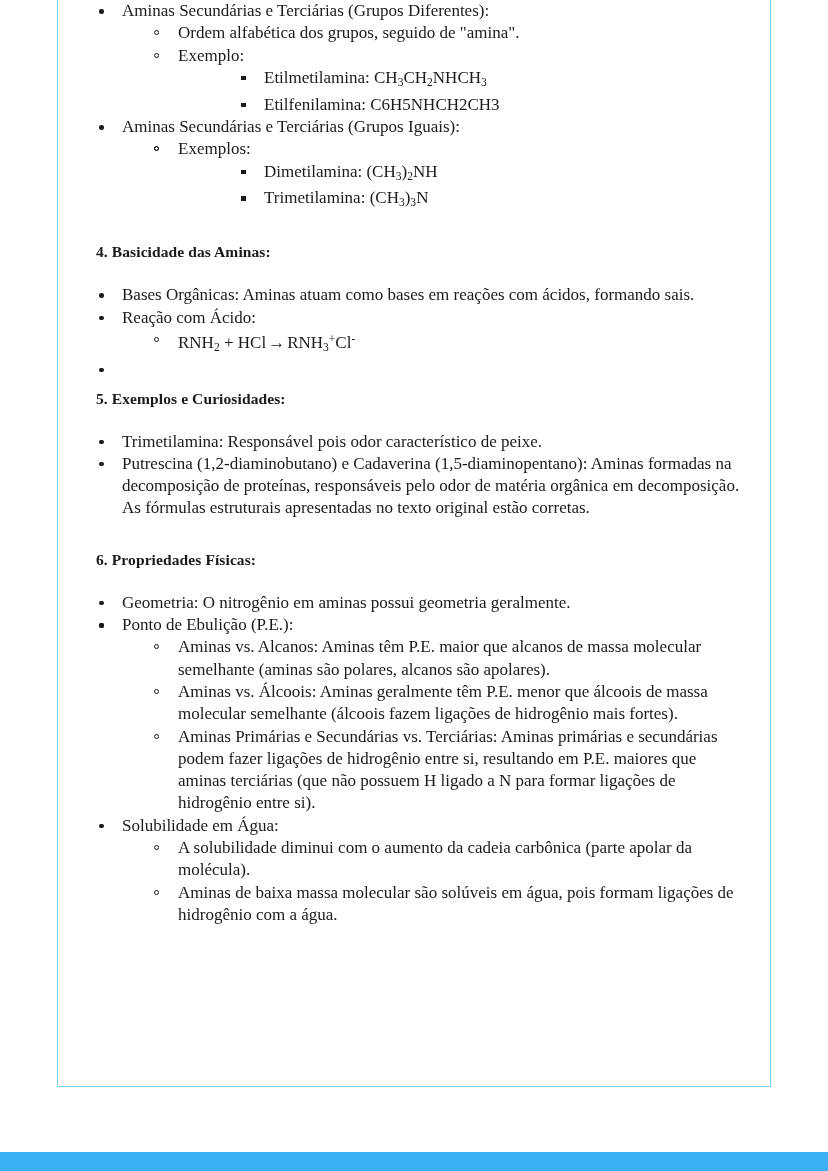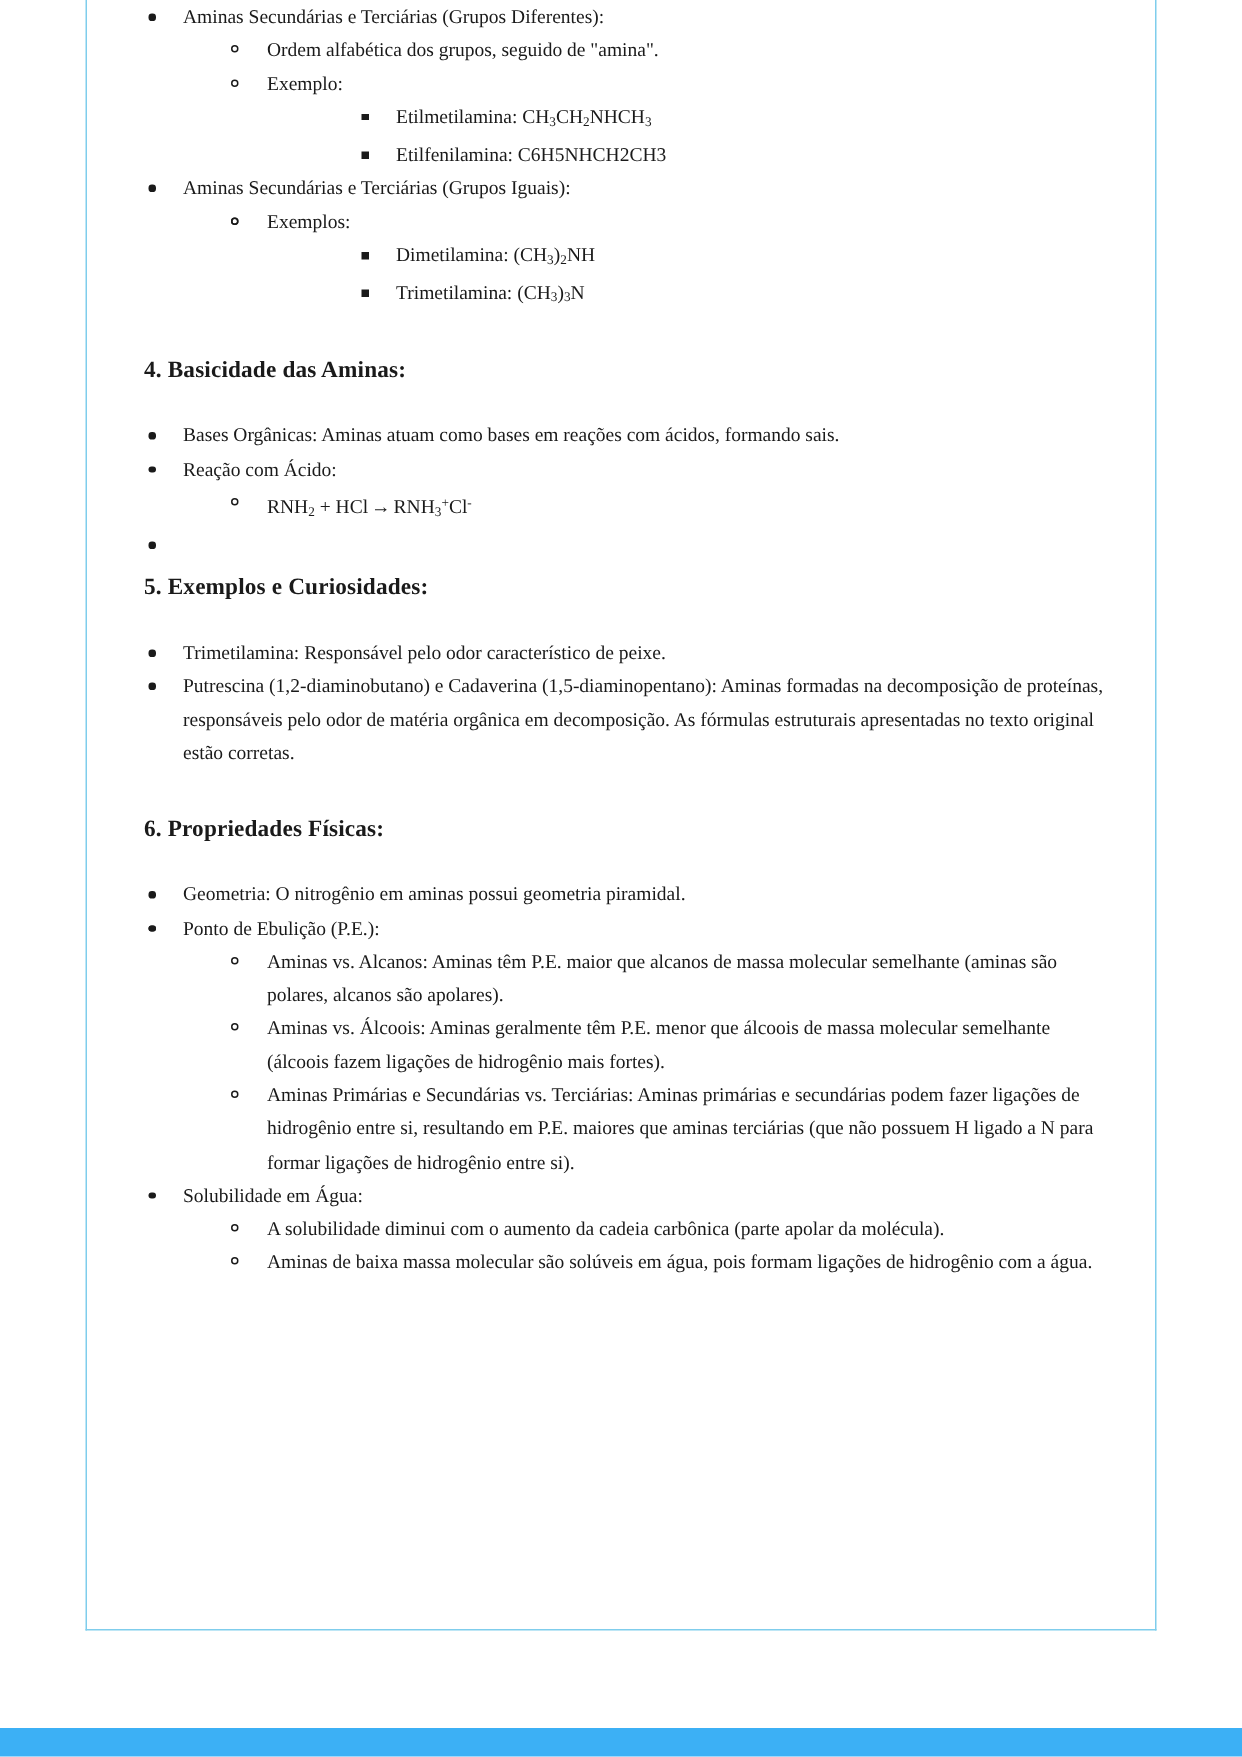--- a/index.html
+++ b/index.html
@@ -70,21 +70,21 @@
     padding: 0;
   }
   ul.lvl2, ul.lvl3 {
     list-style: none;
     margin: 0;
     padding: 0;
   }
 
   li.item {
     position: relative;
-    font-size: 13px;
+    font-size: 17px;
     line-height: 22.3px;
     margin: 0 0 0 0;
     padding: 0 0 0 0;
   }
 
   
   li.l1 {
     padding-left: 26px;
     margin-left: 12px;
   }
@@ -231,36 +231,36 @@
       </li>
     </ul>
 
     <div class="heading-block">
       <h2 class="section-heading">5. Exemplos e Curiosidades:</h2>
     </div>
 
     <ul class="lvl1">
       <li class="item l1">
         <span class="bullet"></span>
-        <span class="txt">Trimetilamina: Responsável pelo odor característico de peixe.</span>
+        <span class="txt">Trimetilamina: Responsável pois odor característico de peixe.</span>
       </li>
       <li class="item l1">
         <span class="bullet"></span>
         <span class="txt">Putrescina (1,2-diaminobutano) e Cadaverina (1,5-diaminopentano): Aminas formadas na decomposição de proteínas, responsáveis pelo odor de matéria orgânica em decomposição. As fórmulas estruturais apresentadas no texto original estão corretas.</span>
       </li>
     </ul>
 
     <div class="heading-block">
       <h2 class="section-heading">6. Propriedades Físicas:</h2>
     </div>
 
     <ul class="lvl1">
       <li class="item l1">
         <span class="bullet"></span>
-        <span class="txt">Geometria: O nitrogênio em aminas possui geometria piramidal.</span>
+        <span class="txt">Geometria: O nitrogênio em aminas possui geometria geralmente.</span>
       </li>
       <li class="item l1">
         <span class="bullet"></span>
       </li>
       <li class="item l1">
         <span class="bullet"></span>
         <span class="txt">Ponto de Ebulição (P.E.):</span>
         <ul class="lvl2">
           <li class="item l2">
             <span class="bullet"></span>

